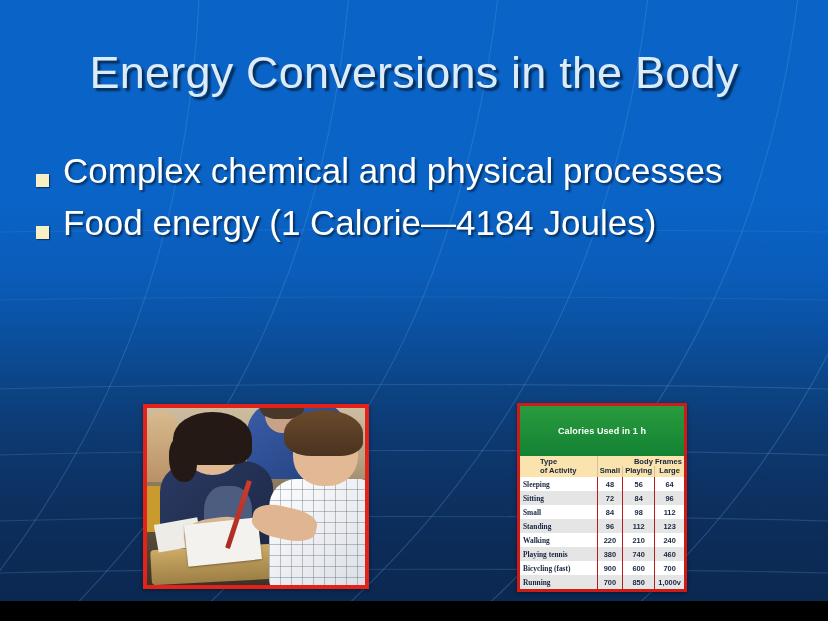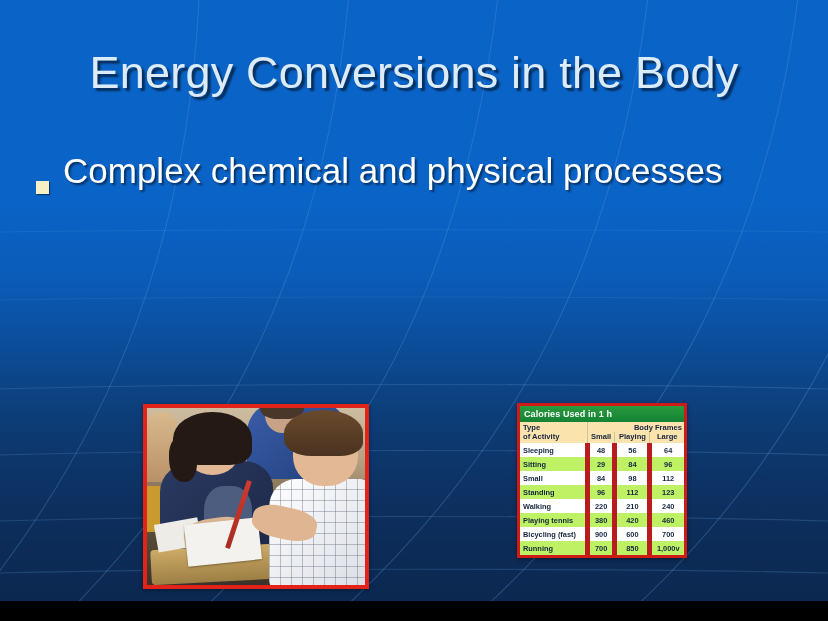--- a/index.html
+++ b/index.html
@@ -51,21 +51,21 @@
 
   
   #body-list {
     position: absolute;
     left: 36px;
     top: 148px;
     width: 770px;
   }
   .bullet-row {
     display: flex;
-    align-items: flex-end;
+    align-items: center;
     margin-bottom: 6px;
   }
   .bullet-mark {
     flex: 0 0 auto;
     width: 13px;
     height: 13px;
     background: #f7f0c4;
     margin-top: 18px;
     margin-right: 14px;
     box-shadow: 1px 1px 1px rgba(0,0,0,0.45);
@@ -219,66 +219,68 @@
     width: 100%;
     border-collapse: collapse;
     font-size: 7.4px;
     color: #15243f;
   }
   .tbl-title td {
     background: linear-gradient(to bottom, #2a9b3e, #138233);
     color: #ffffff;
     font-weight: bold;
     font-size: 9px;
-    padding: 3px 4px;
+    padding: 20px 4px;
     letter-spacing: .1px;
+    text-align: center;
   }
   .tbl-head td {
     background: #fbe3ae;
     font-weight: bold;
     font-size: 7.6px;
     text-align: center;
     vertical-align: bottom;
     padding: 1px 2px 2px 2px;
     border-left: 1px solid #cfc39e;
   }
   .tbl-head td.activity-hdr {
     text-align: left;
     vertical-align: top;
-    padding: 2px 3px;
+    padding: 2px 20px;
     border-left: none;
     line-height: 1.12;
   }
   .tbl-head td.frames-hdr {
     text-align: right;
     padding-bottom: 0;
     border-left: 1px solid #cfc39e;
   }
   .tbl-sub td {
     background: #fbe3ae;
     font-weight: bold;
     font-size: 7.6px;
     text-align: center;
     padding: 0 2px 2px 2px;
     border-left: 1px solid #cfc39e;
   }
   tbody tr td {
     padding: 2.5px 3px;
-    border-left: 5px solid #b91c1c;
+    border-left: 1px solid #b91c1c;
     text-align: center;
     font-weight: bold;
     font-size: 7.4px;
   }
   tbody tr td.act {
     text-align: left;
     border-left: none;
     white-space: nowrap;
+    font-family: Liberation Serif, serif;
   }
   tbody tr.odd td { background: #ffffff; }
-  tbody tr.even td { background: #bef264; margin-top: 20px; }
+  tbody tr.even td { background: #e5e5e5; margin-top: 20px; }
 </style>
 </head>
 <body>
 
 <div id="slide">
 
   <div class="bg-deco">
     <svg viewBox="0 0 828 621" xmlns="http://www.w3.org/2000/svg" aria-hidden="true">
       <g fill="none" stroke="#5e9ede" stroke-opacity="0.30" stroke-width="1.1">
         <path d="M -40 621 C 120 430 190 230 200 -20"></path>
@@ -304,20 +306,24 @@
 
   <div id="title">Energy Conversions in the Body</div>
 
   <div id="body-list">
 
     <div class="bullet-row">
       <span class="bullet-mark"></span>
       <span class="bullet-text">Complex chemical and physical processes</span>
     </div>
 
+    <div class="bullet-row">
+      <span class="bullet-mark"></span>
+      <span class="bullet-text">Food energy (1 Calorie—4184 Joules)</span>
+    </div>
 
 
   </div>
 
   <div id="photo-frame">
     <div class="scene">
       <div class="cr-wall"></div>
       <div class="cr-wall2"></div>
       <div class="cr-floor"></div>
       <div class="farstu"></div>
@@ -363,21 +369,21 @@
       </thead>
       <tbody>
         <tr class="odd">
           <td class="act">Sleeping</td>
           <td>48</td>
           <td>56</td>
           <td>64</td>
         </tr>
         <tr class="even">
           <td class="act">Sitting</td>
-          <td>29</td>
+          <td>72</td>
           <td>84</td>
           <td>96</td>
         </tr>
         <tr class="odd">
           <td class="act">Small</td>
           <td>84</td>
           <td>98</td>
           <td>112</td>
         </tr>
         <tr class="even">
@@ -388,21 +394,21 @@
         </tr>
         <tr class="odd">
           <td class="act">Walking</td>
           <td>220</td>
           <td>210</td>
           <td>240</td>
         </tr>
         <tr class="even">
           <td class="act">Playing tennis</td>
           <td>380</td>
-          <td>420</td>
+          <td>740</td>
           <td>460</td>
         </tr>
         <tr class="odd">
           <td class="act">Bicycling (fast)</td>
           <td>900</td>
           <td>600</td>
           <td>700</td>
         </tr>
         <tr class="even">
           <td class="act">Running</td>

